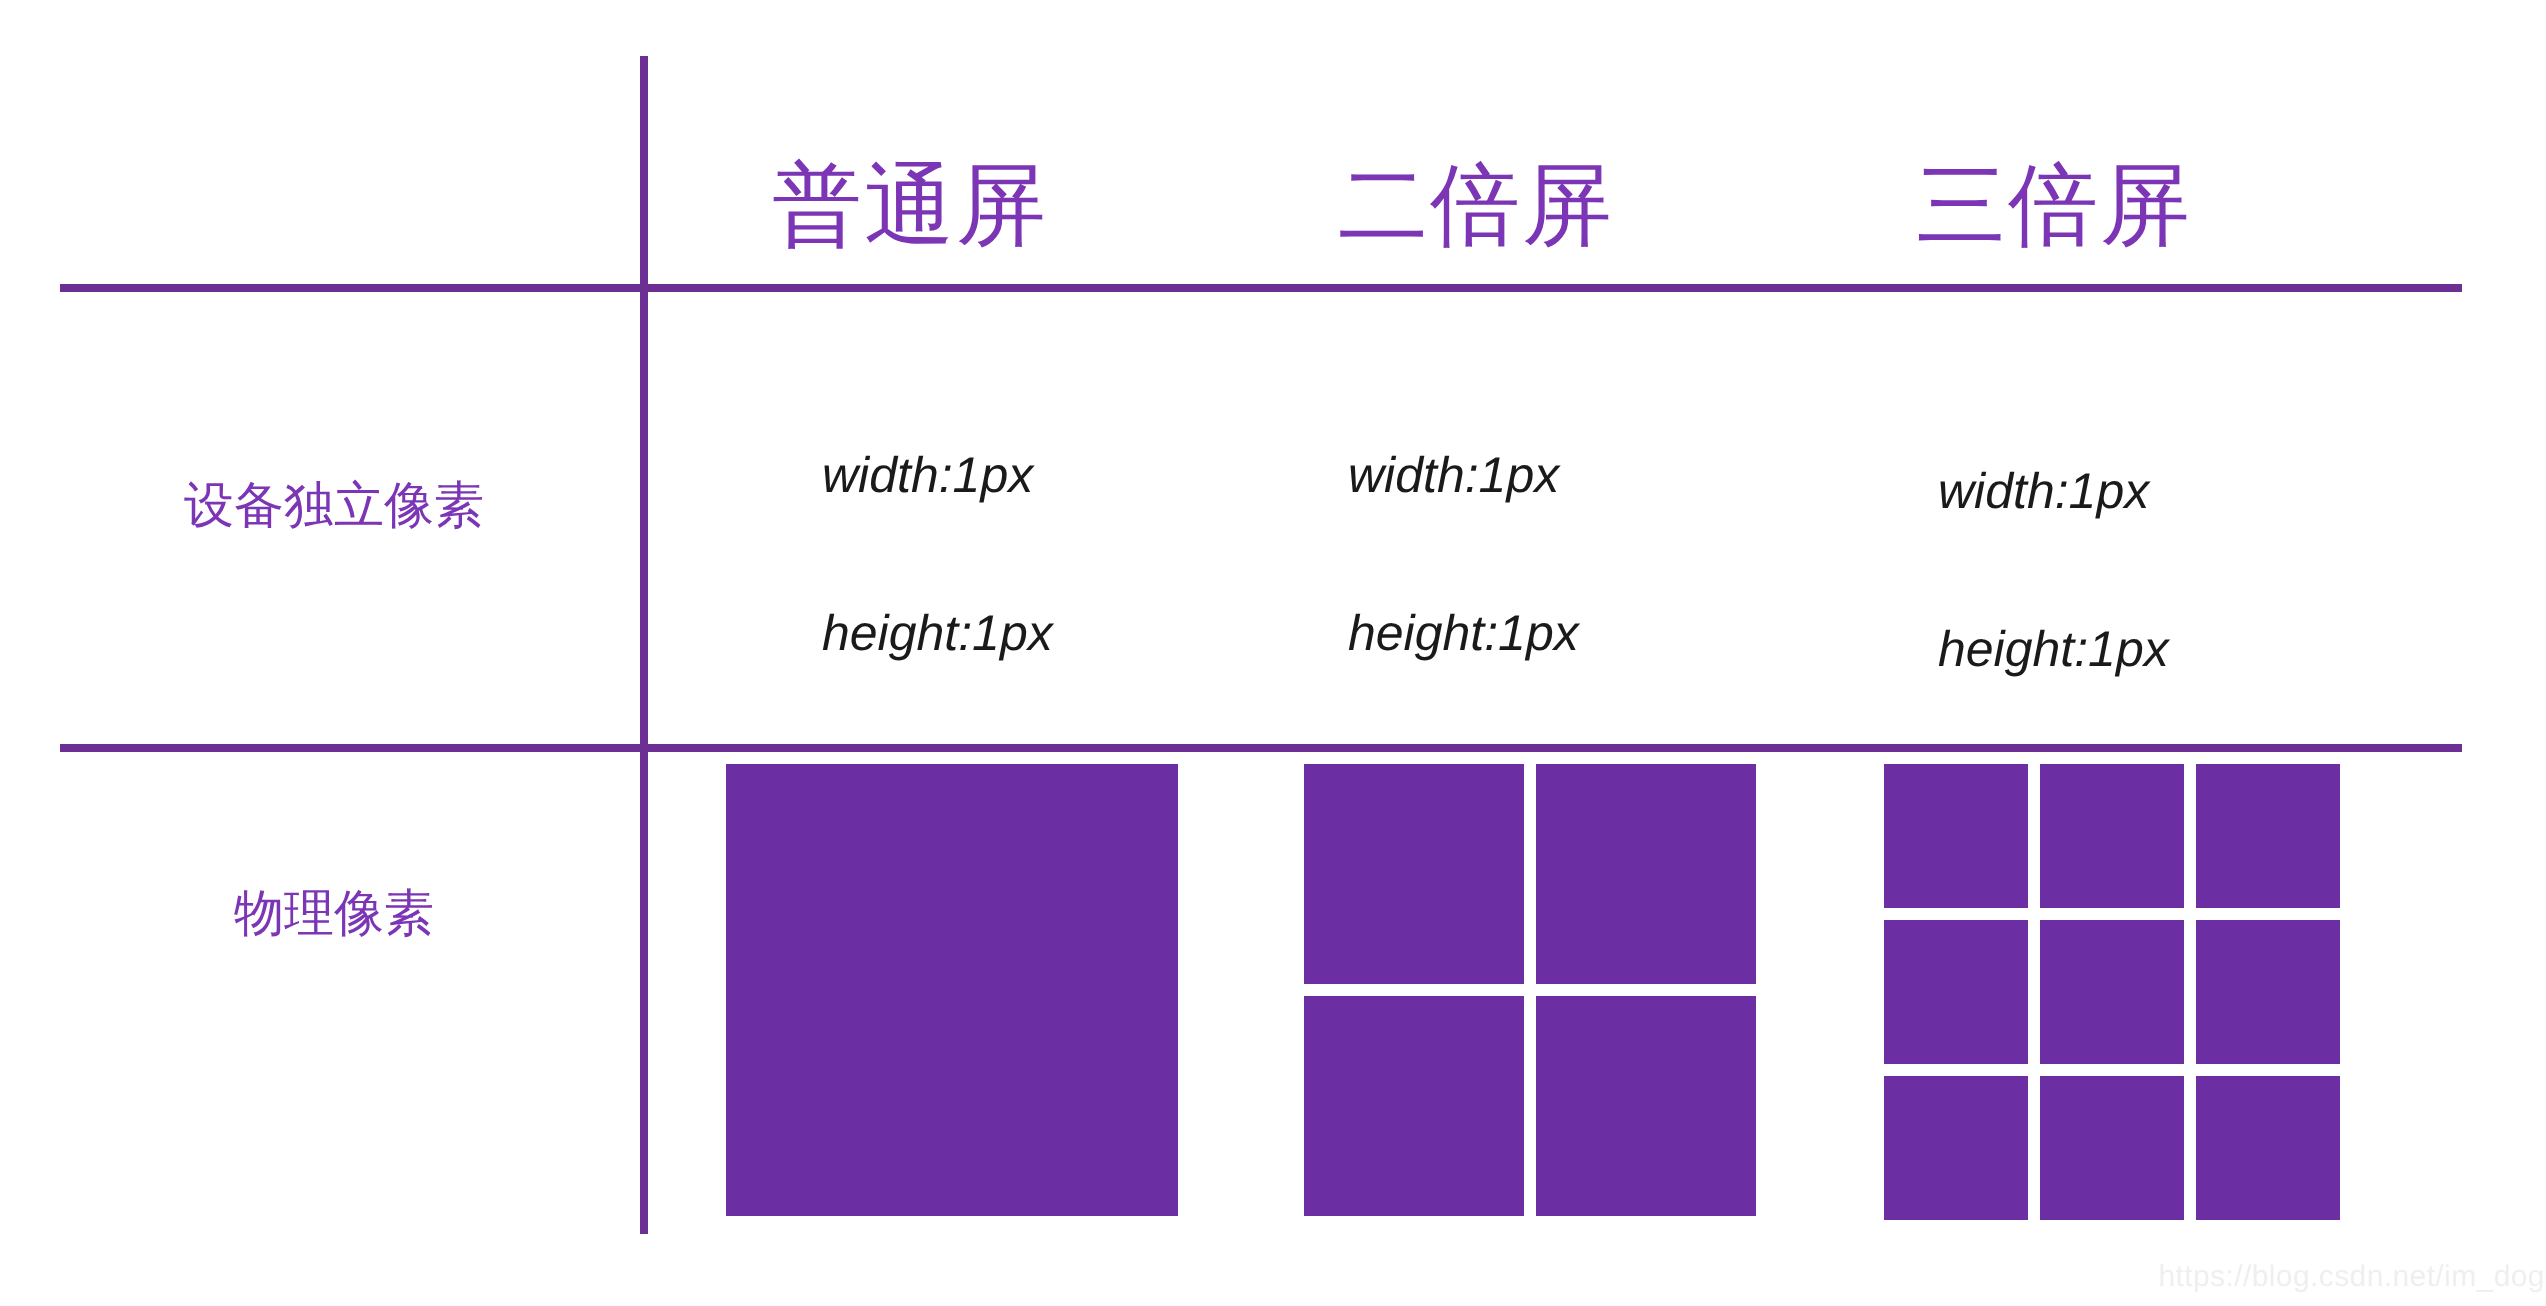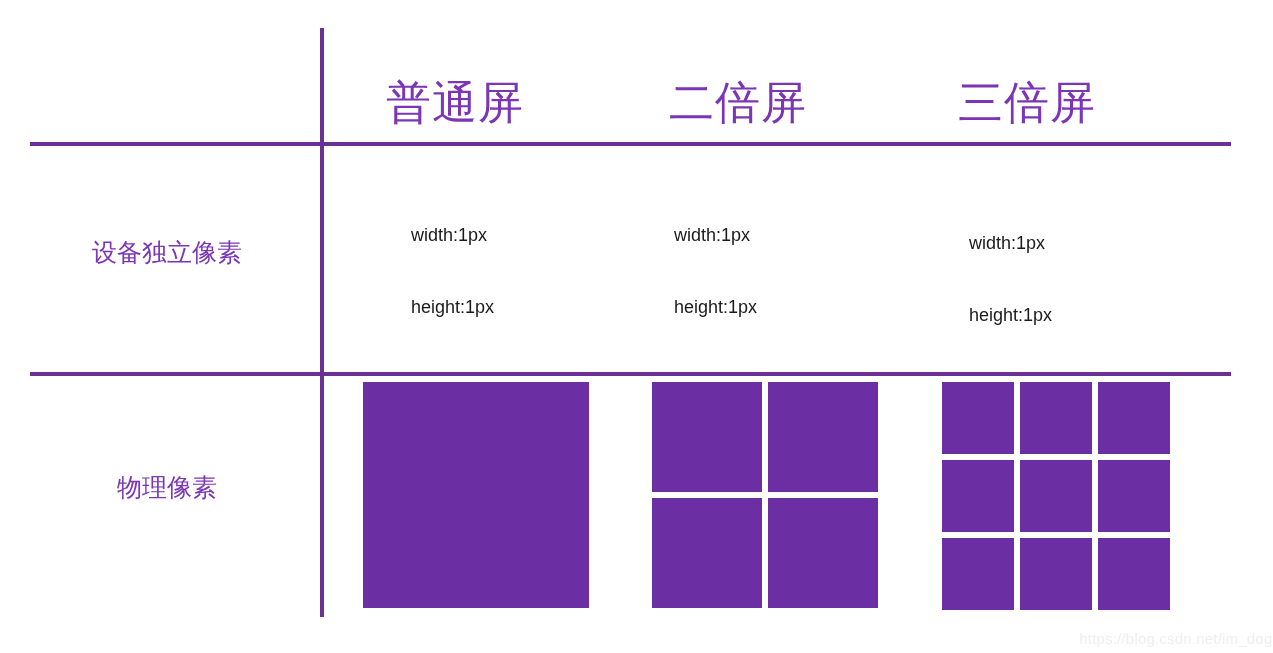--- a/index.html
+++ b/index.html
@@ -61,29 +61,30 @@
   .row-label {
     position: absolute;
     left: 0;
     width: 306px;
     text-align: center;
     color: #7B35B5;
     font-size: 25px;
     white-space: nowrap;
   }
   .row-label.r1 { top: 236px; }
-  .row-label.r2 { top: 471px; }
+  .row-label.r2 { top: 440px; }
 
   
   .dip-cell {
     position: absolute;
     color: #1a1a1a;
-    font-size: 18px;
+    font-size: 25px;
     line-height: 1;
     white-space: nowrap;
+    font-style: italic;
   }
   .dip-cell .line-w { display: block; }
   .dip-cell .line-h { display: block; margin-top: 54px; }
 
   .dip-cell.c1 { left: 397px; top: 226px; }
   .dip-cell.c2 { left: 660px; top: 226px; }
   .dip-cell.c3 { left: 955px; top: 234px; }
 
   
   .pix-grid {

